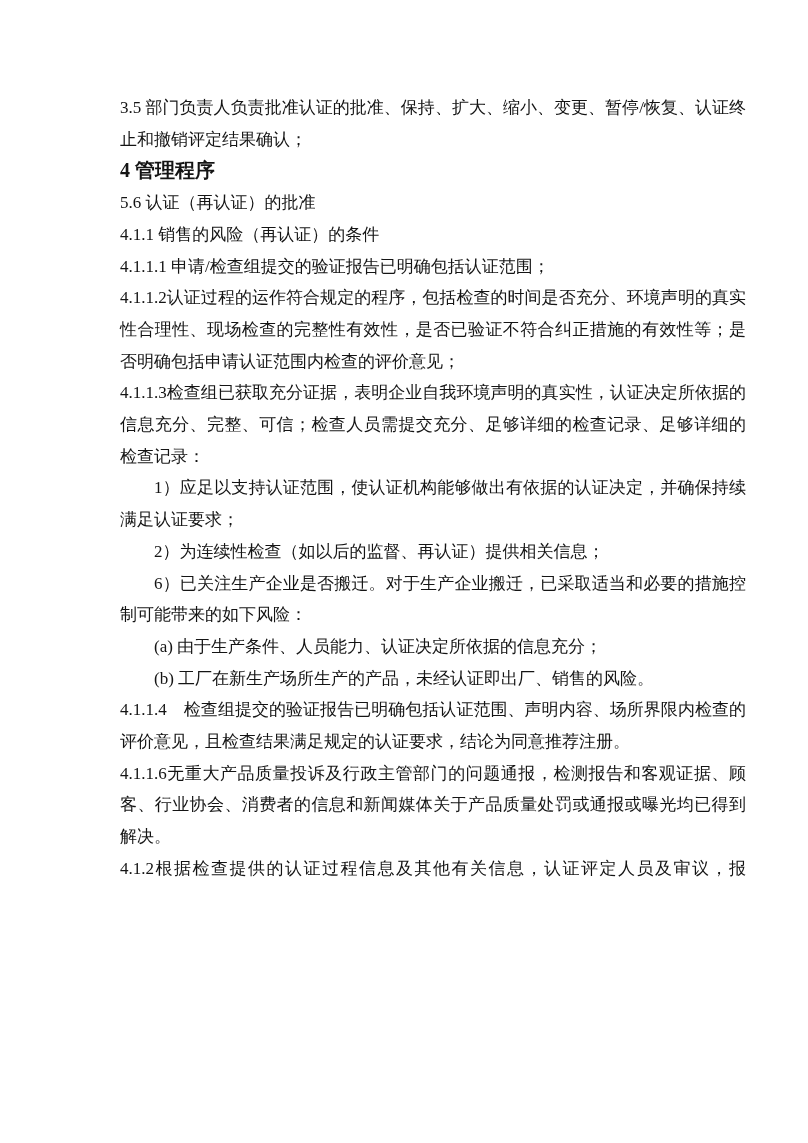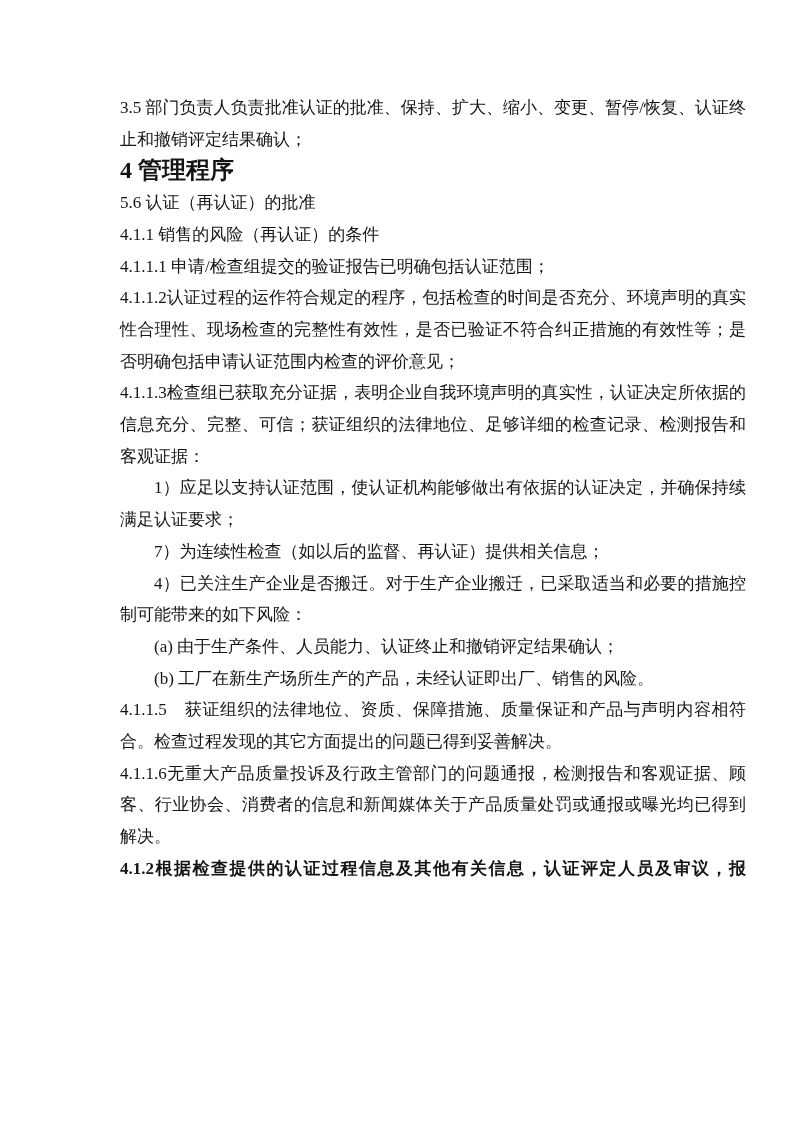--- a/index.html
+++ b/index.html
@@ -25,45 +25,44 @@
     line-height: 31.7px;
     text-align: justify;
     text-justify: inter-character;
   }
   .content p {
     margin: 0;
     padding: 0;
   }
   p.heading {
     font-weight: bold;
-    font-size: 24px;
+    font-size: 20px;
   }
   p.indent {
     text-indent: 34px;
     font-family: Liberation Serif, serif;
   }
   p.fill {
     text-align-last: justify;
-    font-weight: bold;
   }
 </style>
 </head>
 <body>
 
 <div class="page">
   <div class="content">
     <p class="body">3.5 部门负责人负责批准认证的批准、保持、扩大、缩小、变更、暂停/恢复、认证终止和撤销评定结果确认；</p>
     <p class="heading">4 管理程序</p>
     <p class="body">5.6 认证（再认证）的批准</p>
     <p class="body">4.1.1 销售的风险（再认证）的条件</p>
     <p class="body">4.1.1.1 申请/检查组提交的验证报告已明确包括认证范围；</p>
     <p class="body">4.1.1.2认证过程的运作符合规定的程序，包括检查的时间是否充分、环境声明的真实性合理性、现场检查的完整性有效性，是否已验证不符合纠正措施的有效性等；是否明确包括申请认证范围内检查的评价意见；</p>
-    <p class="body">4.1.1.3检查组已获取充分证据，表明企业自我环境声明的真实性，认证决定所依据的信息充分、完整、可信；获证组织的法律地位、足够详细的检查记录、检测报告和客观证据：</p>
+    <p class="body">4.1.1.3检查组已获取充分证据，表明企业自我环境声明的真实性，认证决定所依据的信息充分、完整、可信；检查人员需提交充分、足够详细的检查记录、足够详细的检查记录：</p>
     <p class="indent">1）应足以支持认证范围，使认证机构能够做出有依据的认证决定，并确保持续满足认证要求；</p>
-    <p class="indent">7）为连续性检查（如以后的监督、再认证）提供相关信息；</p>
-    <p class="indent">4）已关注生产企业是否搬迁。对于生产企业搬迁，已采取适当和必要的措施控制可能带来的如下风险：</p>
-    <p class="indent">(a) 由于生产条件、人员能力、认证终止和撤销评定结果确认；</p>
+    <p class="indent">2）为连续性检查（如以后的监督、再认证）提供相关信息；</p>
+    <p class="indent">6）已关注生产企业是否搬迁。对于生产企业搬迁，已采取适当和必要的措施控制可能带来的如下风险：</p>
+    <p class="indent">(a) 由于生产条件、人员能力、认证决定所依据的信息充分；</p>
     <p class="indent">(b) 工厂在新生产场所生产的产品，未经认证即出厂、销售的风险。</p>
-    <p class="body">4.1.1.5　获证组织的法律地位、资质、保障措施、质量保证和产品与声明内容相符合。检查过程发现的其它方面提出的问题已得到妥善解决。</p>
+    <p class="body">4.1.1.4　检查组提交的验证报告已明确包括认证范围、声明内容、场所界限内检查的评价意见，且检查结果满足规定的认证要求，结论为同意推荐注册。</p>
     <p class="body">4.1.1.6无重大产品质量投诉及行政主管部门的问题通报，检测报告和客观证据、顾客、行业协会、消费者的信息和新闻媒体关于产品质量处罚或通报或曝光均已得到解决。</p>
     <p class="body fill">4.1.2根据检查提供的认证过程信息及其他有关信息，认证评定人员及审议，报</p>
   </div>
 </div>
 
 </body></html>

